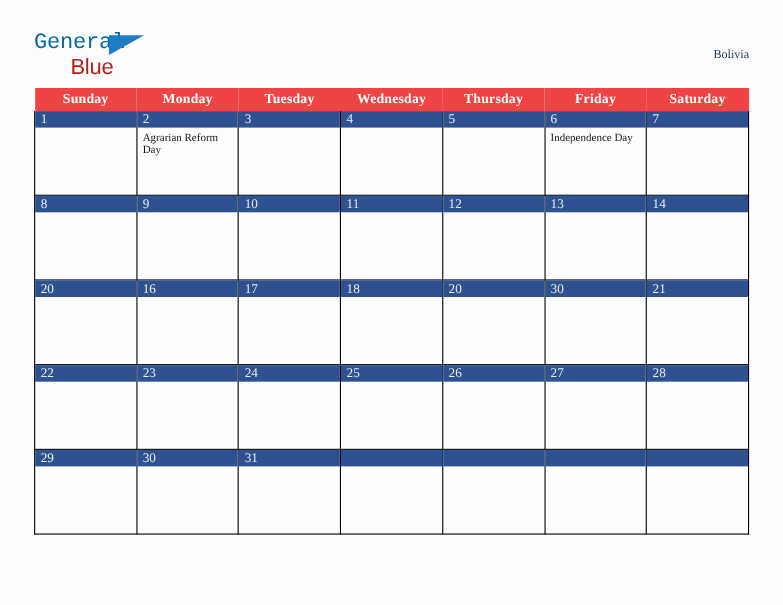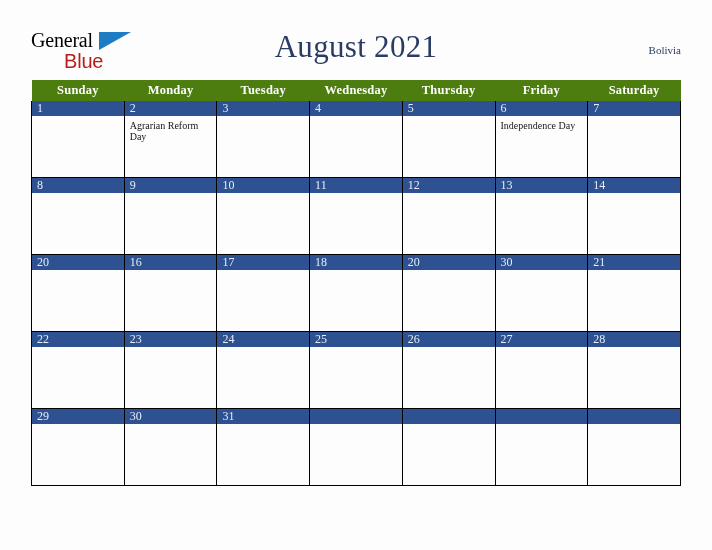--- a/index.html
+++ b/index.html
@@ -36,23 +36,23 @@
     top: 30px;
     width: 120px;
     height: 44px;
     line-height: 1;
     user-select: none;
   }
   .logo-row1 {
     position: absolute;
     left: 0;
     top: 0;
-    font-family: Liberation Serif, serif;
+    font-family: Liberation Mono, monospace;
     font-size: 20px;
-    color: #000000;
+    color: #0369a1;
     letter-spacing: -0.2px;
   }
   .logo-tri {
     position: absolute;
     left: 68px;
     top: 2px;
     width: 0;
     height: 0;
     border-left: 32px solid #1d7cc4;
     border-bottom: 18px solid transparent;
@@ -90,21 +90,21 @@
   
   .cal {
     position: absolute;
     left: 31px;
     top: 80px;
     width: 650px;
     border-collapse: collapse;
     table-layout: fixed;
   }
   .cal th {
-    background: #4d7c0f;
+    background: #ef4444;
     color: #ffffff;
     font-size: 12.5px;
     font-weight: bold;
     height: 21px;
     padding: 0;
     text-align: center;
     border: none;
     letter-spacing: 0.2px;
   }
   .cal td {
@@ -151,21 +151,20 @@
 <div class="page">
 
   <div class="header">
 
     <div class="logo">
       <span class="logo-row1">General</span>
       <span class="logo-tri"></span>
       <span class="logo-row2">Blue</span>
     </div>
 
-    <div class="cal-title">August 2021</div>
 
     <div class="country">Bolivia</div>
 
   </div>
 
   <table class="cal">
     <thead>
       <tr id="weekday-row">
           <th>Sunday</th>
           <th>Monday</th>

